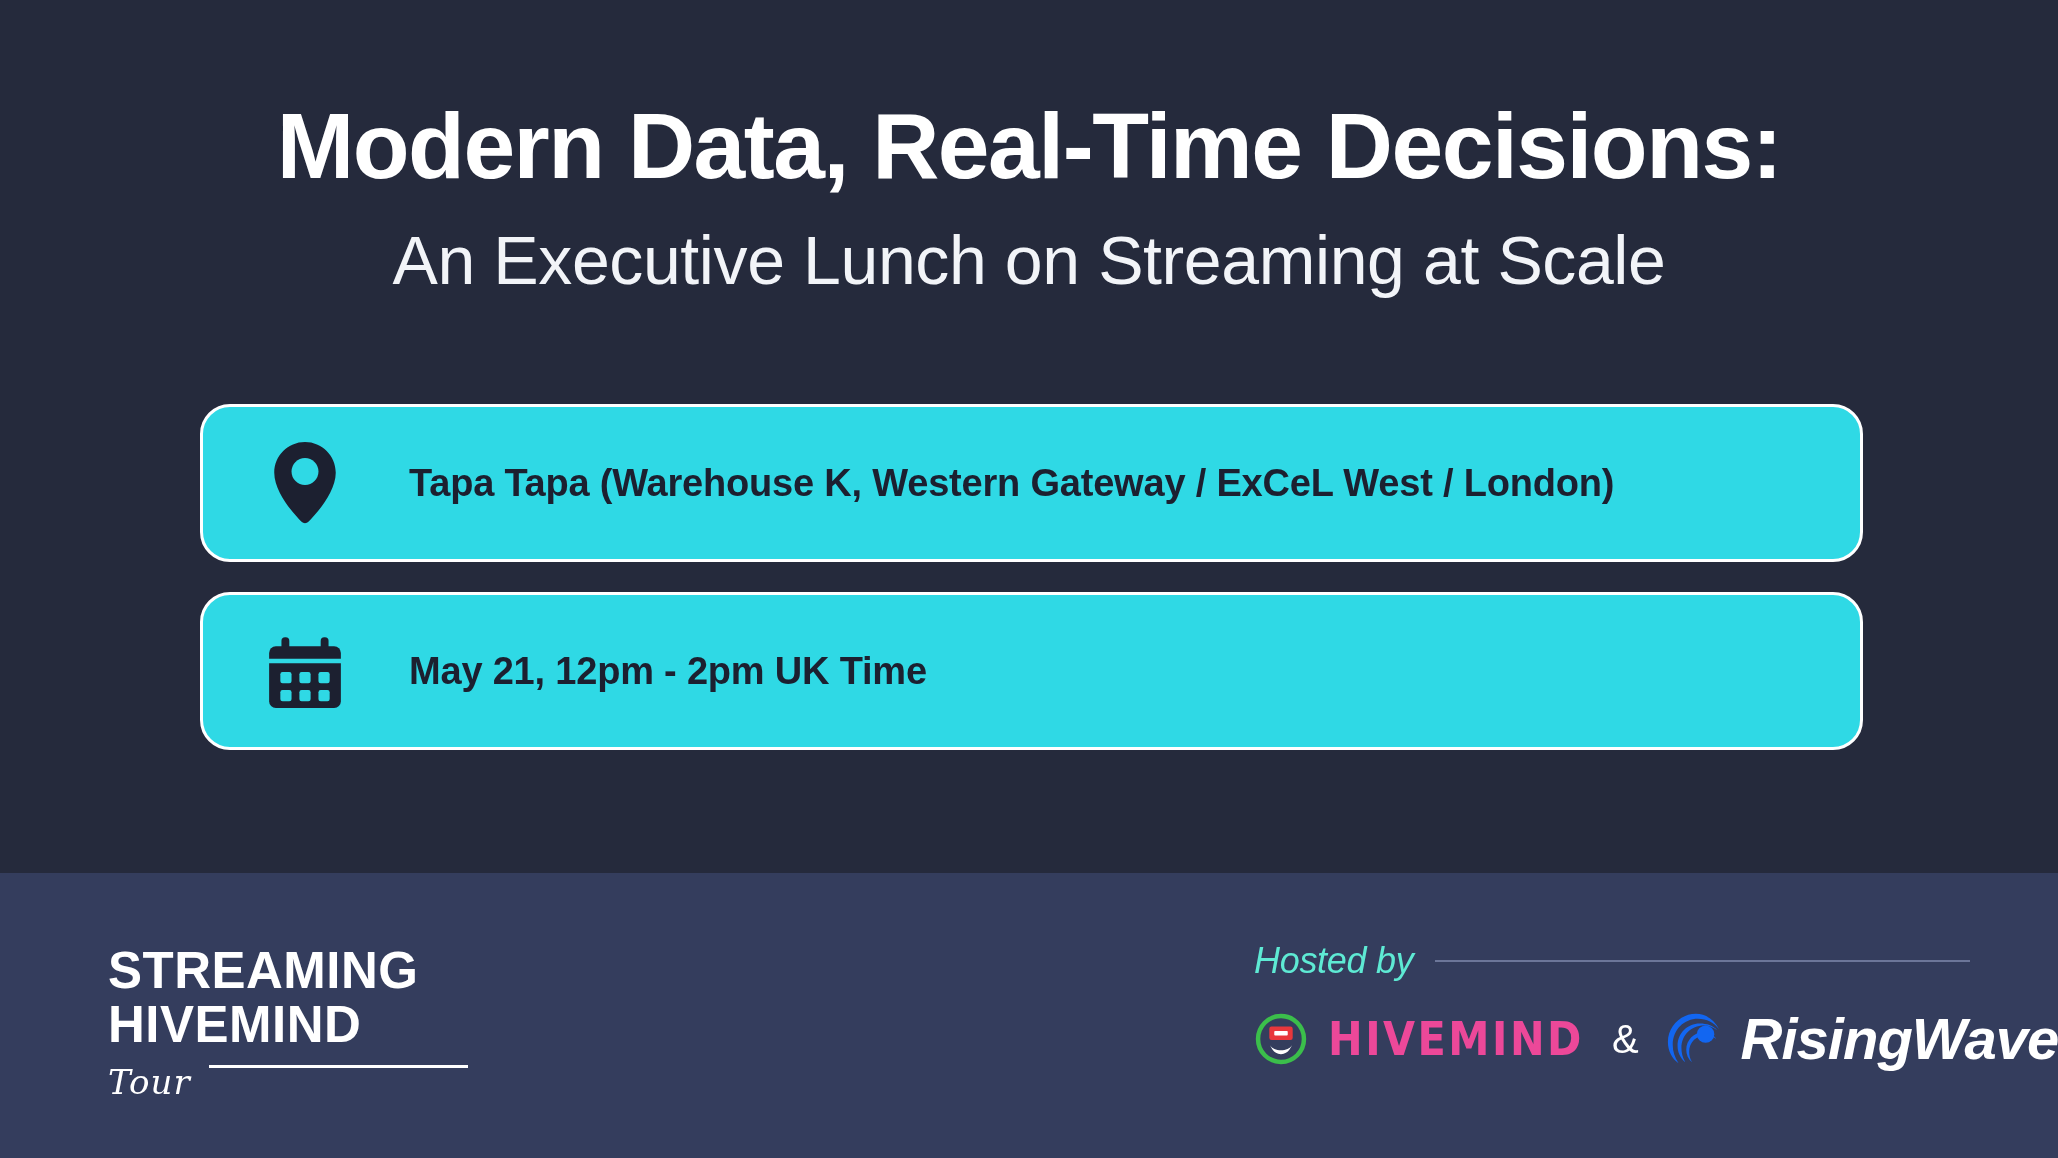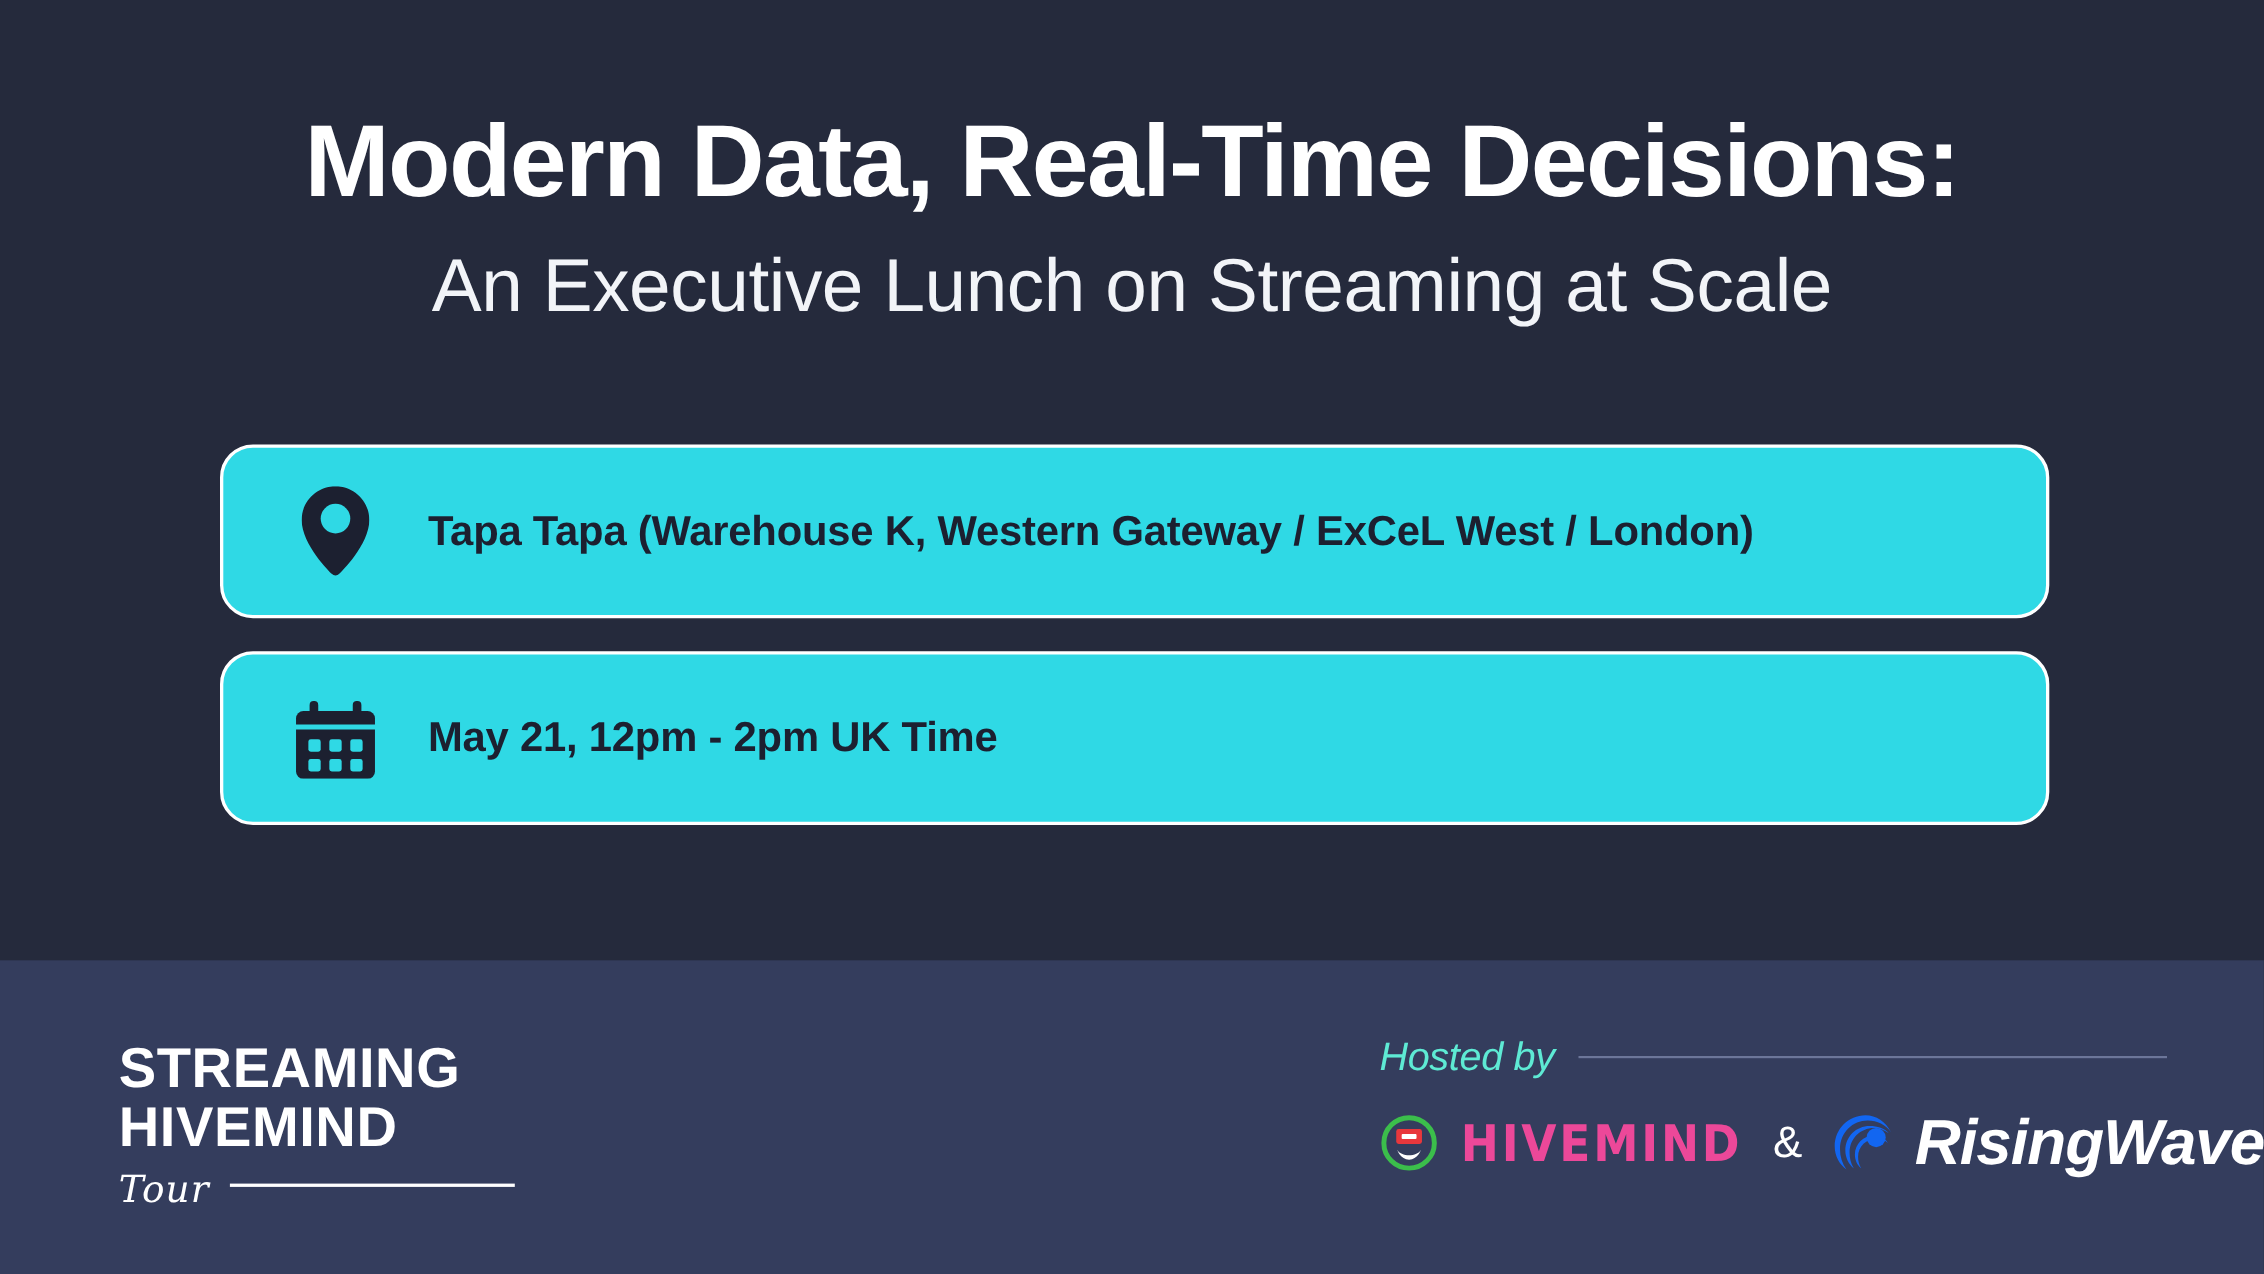--- a/index.html
+++ b/index.html
@@ -49,20 +49,21 @@
   .pills { position:absolute; left:200px; top:404px; width:1663px; }
   .pill {
     position:relative;
     background:#2FD9E5;
     border:3px solid #FFFFFF;
     border-radius:30px;
     height:158px;
     display:flex;
     align-items:center;
     padding-left:62px;
+    gap:20px;
   }
   .pill + .pill { margin-top:30px; }
   .pill-icon {
     width:80px; height:92px;
     flex:0 0 80px;
     display:flex; align-items:center; justify-content:center;
     margin-right:44px;
   }
   .pill-text {
     font-size:38px;
@@ -75,21 +76,21 @@
   
   .footer-logo { position:absolute; left:108px; top:928px; width:360px;margin-top:16px; }
   .sl-line {
     font-size:51px;
     font-weight:bold;
     color:#FFFFFF;
     letter-spacing:0.5px;
     line-height:1.06;
     font-stretch:condensed;
   }
-  .tour-row { display:flex; align-items:center; margin-top:13px; }
+  .tour-row { display:flex; align-items:flex-start; margin-top:13px; }
   .tour-word {
     font-family:"DejaVu Serif", serif;
     font-style:italic;
     font-size:34px;
     color:#FFFFFF;
     letter-spacing:1px;
     line-height:1;
   }
   .tour-rule {
     flex:1;

